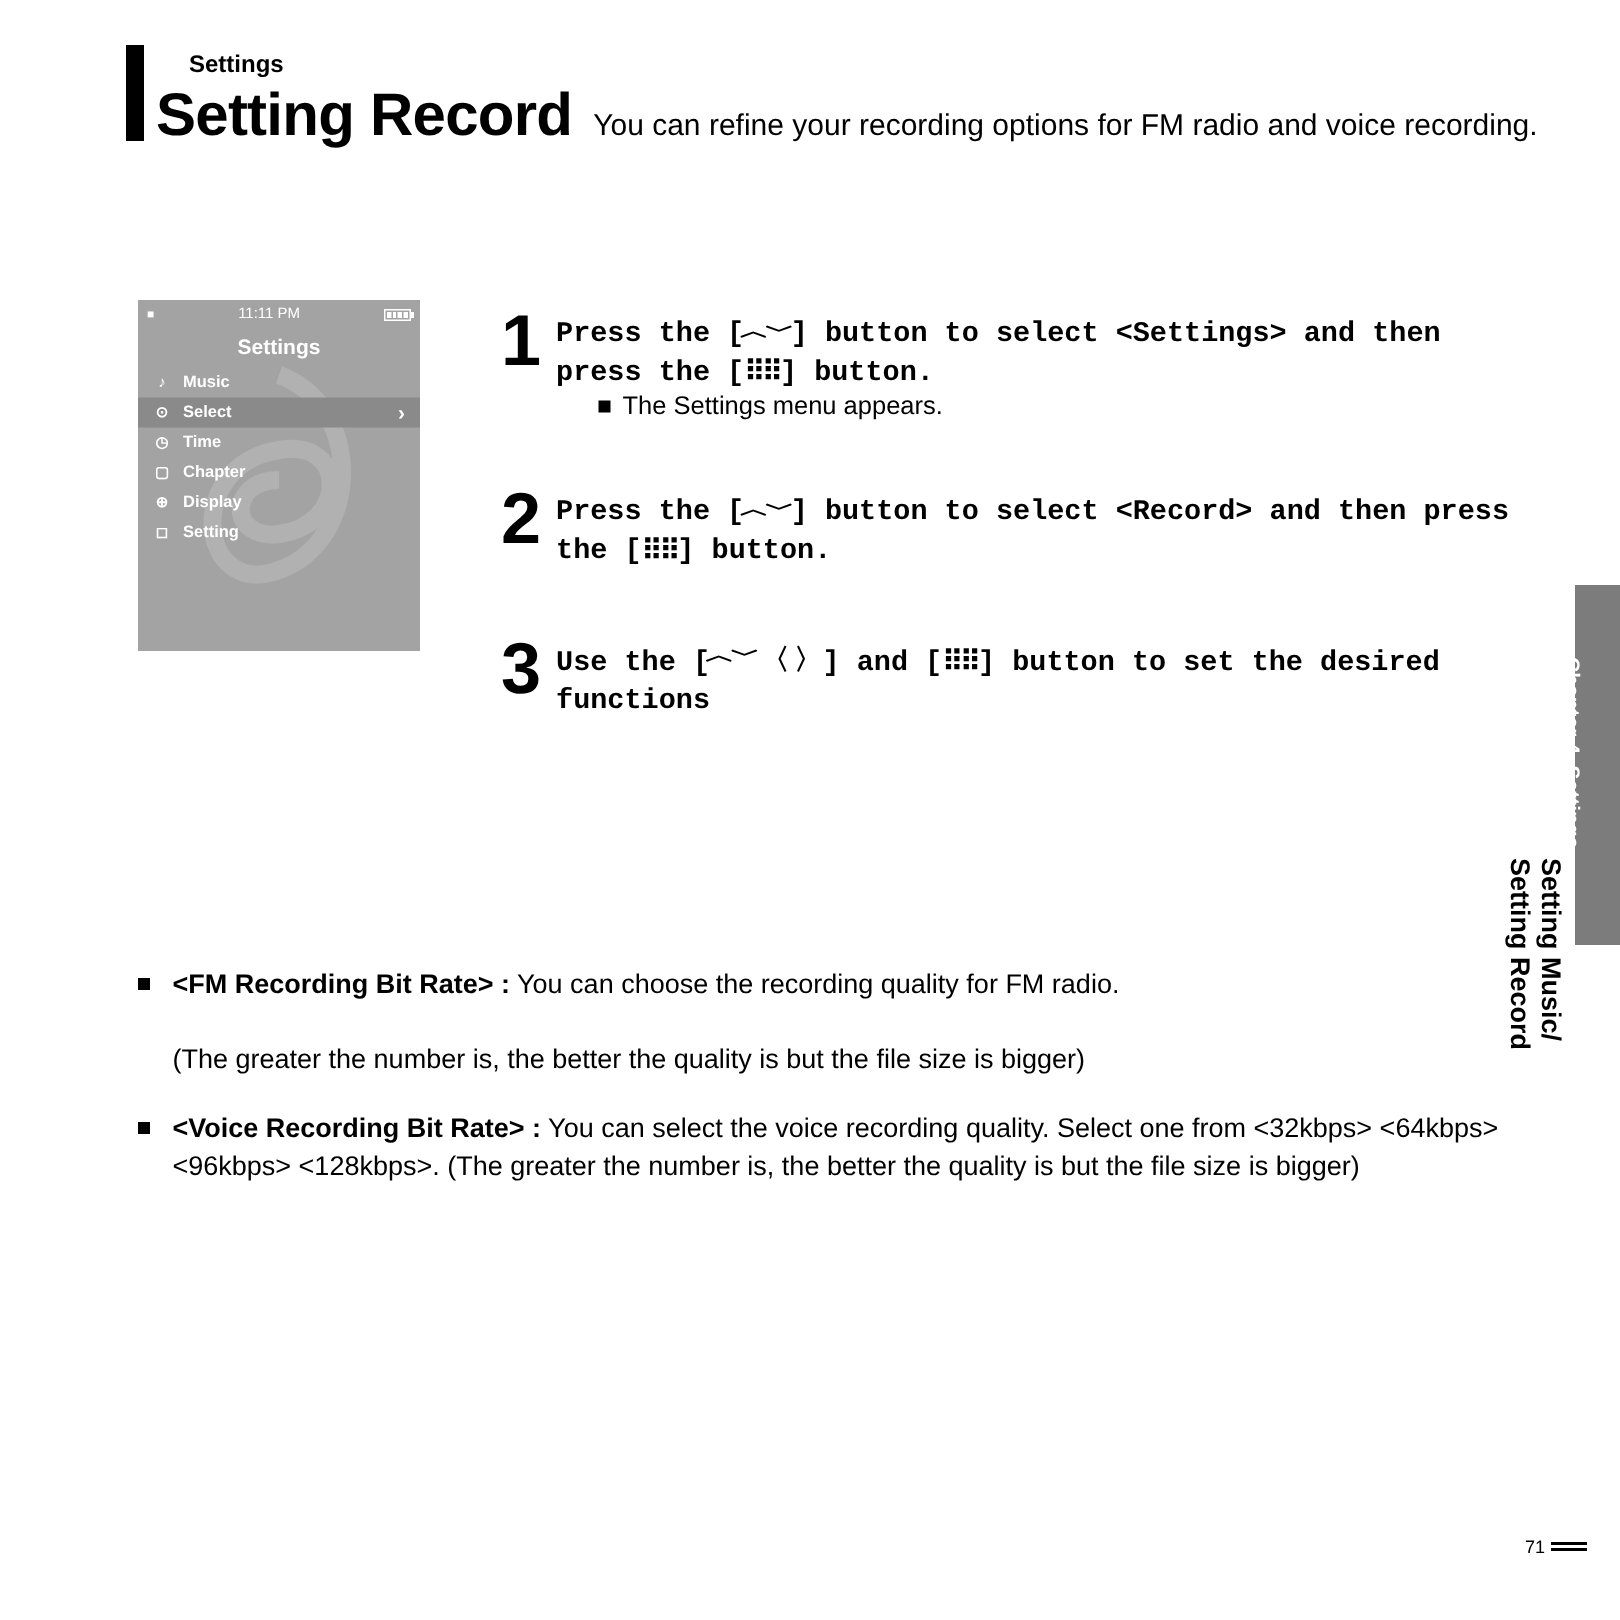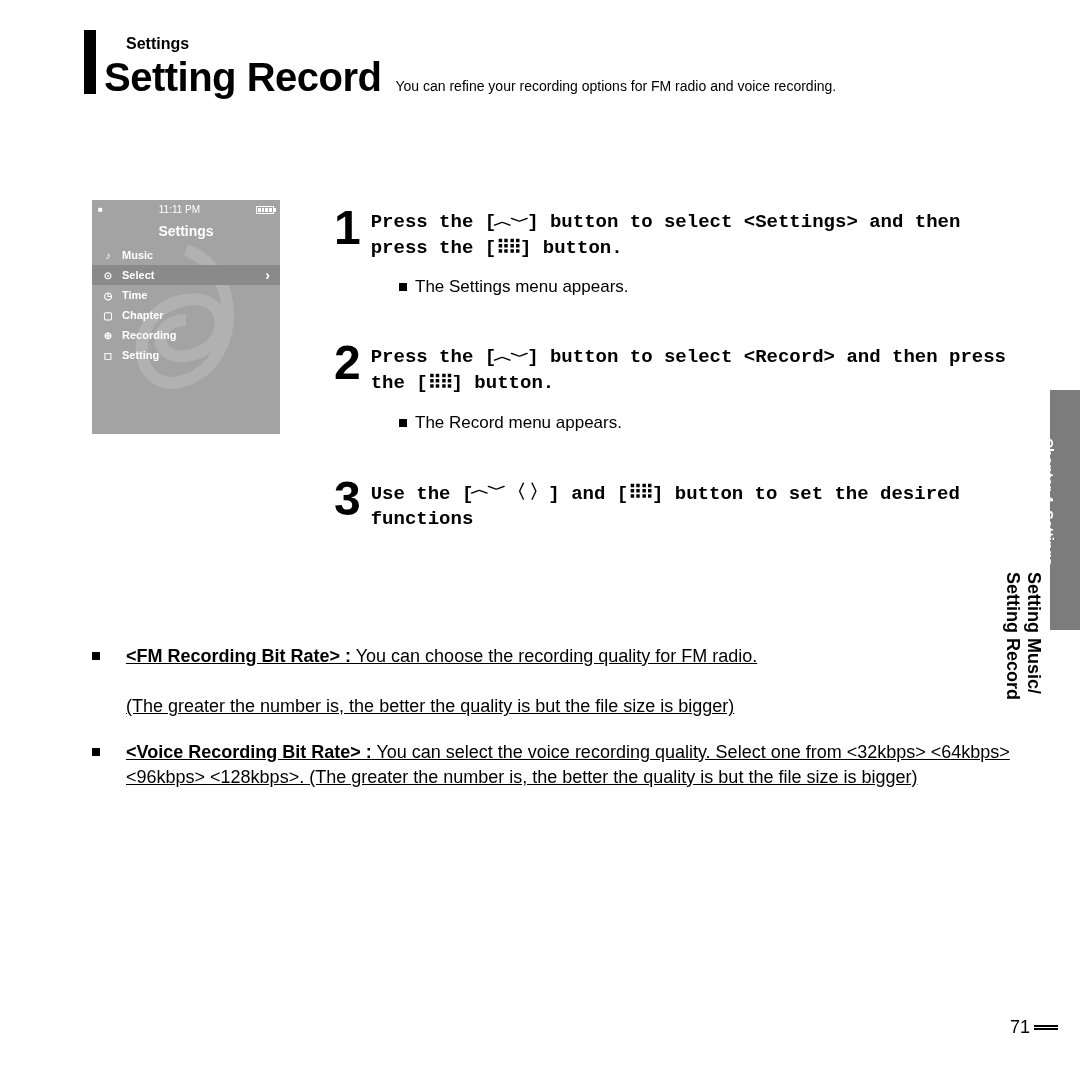--- a/index.html
+++ b/index.html
@@ -35,21 +35,21 @@
       display: flex;
       align-items: baseline;
       gap: 14px;
     }
     .title {
       font-size: 40px;
       font-weight: bold;
       letter-spacing: -0.5px;
     }
     .intro {
-      font-size: 14px;
+      font-size: 20px;
       color: #000;
       flex: 1;
       padding-bottom: 8px;
     }
     
     .device {
       position: absolute;
       left: 92px;
       top: 200px;
       width: 188px;
@@ -129,40 +129,38 @@
       display: inline-flex;
       vertical-align: middle;
       gap: 3px;
     }
     .arrow-chev { font-size: 14px; font-weight:bold; display:inline-block; transform: scaleX(1.4); }
     .grid-icon { display:inline-block; transform: translateY(1px); letter-spacing: -2px; }
     .step-note {
       display:flex;
       align-items:flex-start;
       gap:8px;
-      margin-top: 16px;
       margin-left: 34px;
       font-size: 17px;
       padding-left: 31px;
     }
     .bullet-sq { width:8px; height:8px; background:#000; margin-top: 6px; flex:0 0 auto; }
     
     .bottom-list {
       position: absolute;
       left: 92px;
       right: 60px;
       top: 644px;
     }
     .bl-item {
       display:flex;
-      gap:26px;
+      gap:15px;
       margin-bottom: 20px;
       font-size: 18px;
       line-height: 1.4;
-      text-decoration: underline;
     }
     .bl-item .sq { width:8px; height:8px; background:#000; margin-top: 8px; flex:0 0 auto; }
     .bl-item .label { font-weight: bold; }
     
     .side-tab {
       position: absolute;
       right: 0;
       top: 390px;
       width: 30px;
       height: 240px;
@@ -185,21 +183,21 @@
       font-weight: bold;
       white-space: nowrap;
       transform: rotate(90deg);
       transform-origin: right top;
     }
     .section-text div { line-height: 1.15; }
     .page-num {
       position: absolute;
       right: 50px;
       bottom: 42px;
-      font-size: 18px;
+      font-size: 12px;
     }
     .page-num::after{
       content:"";
       position:absolute;
       top:-6px;
       right:-28px;
       width:24px;
       height:2px;
       background:#000;
       transform:translateY(14px);
@@ -272,21 +270,21 @@
   <div class="device-item">
       <span class="item-icon">◷</span>
       <span>Time</span>
     </div>
   <div class="device-item">
       <span class="item-icon">▢</span>
       <span>Chapter</span>
     </div>
   <div class="device-item">
       <span class="item-icon">⊕</span>
-      <span>Recording</span>
+      <span>Display</span>
     </div>
   <div class="device-item">
       <span class="item-icon">◻</span>
       <span>Setting</span>
     </div>
 </div>
 
 <div class="steps">
   <div class="step">
     <div class="step-head">
@@ -307,24 +305,20 @@
   <div class="step">
     <div class="step-head">
       <div class="step-num">2</div>
       <div class="step-main">
         <span>Press the [</span><span class="btn-inline">
             <span class="arrow-chev">︿</span> 
             <span class="arrow-chev">﹀</span>
           </span><span>] button to select &lt;Record&gt; and then press the [</span><span class="grid-icon">⠿⠿</span><span>] button.</span>
       </div>
     </div>
-    <div class="step-note">
-        <span class="bullet-sq"></span>
-        <span>The Record menu appears.</span>
-      </div>
   </div>
 
   <div class="step">
     <div class="step-head">
       <div class="step-num">3</div>
       <div class="step-main">
         <span>Use the [</span><span class="btn-inline">
             <span class="arrow-chev">︿</span> 
             <span class="arrow-chev">﹀</span> 
             <span style="font-weight:bold">〈</span> 

